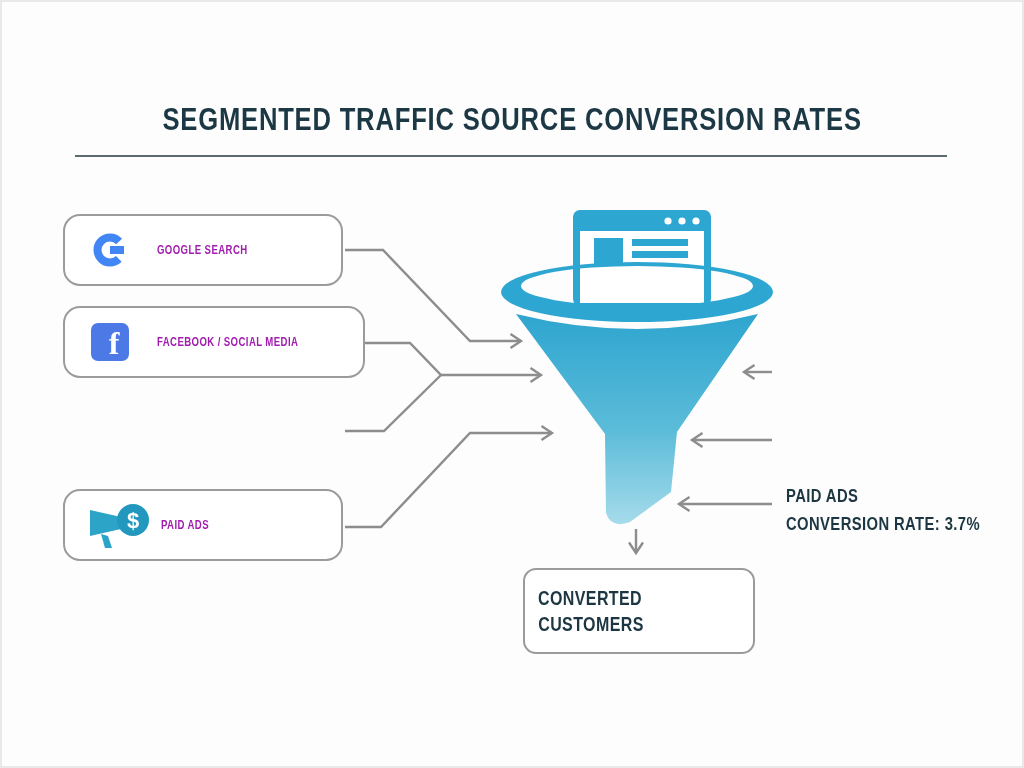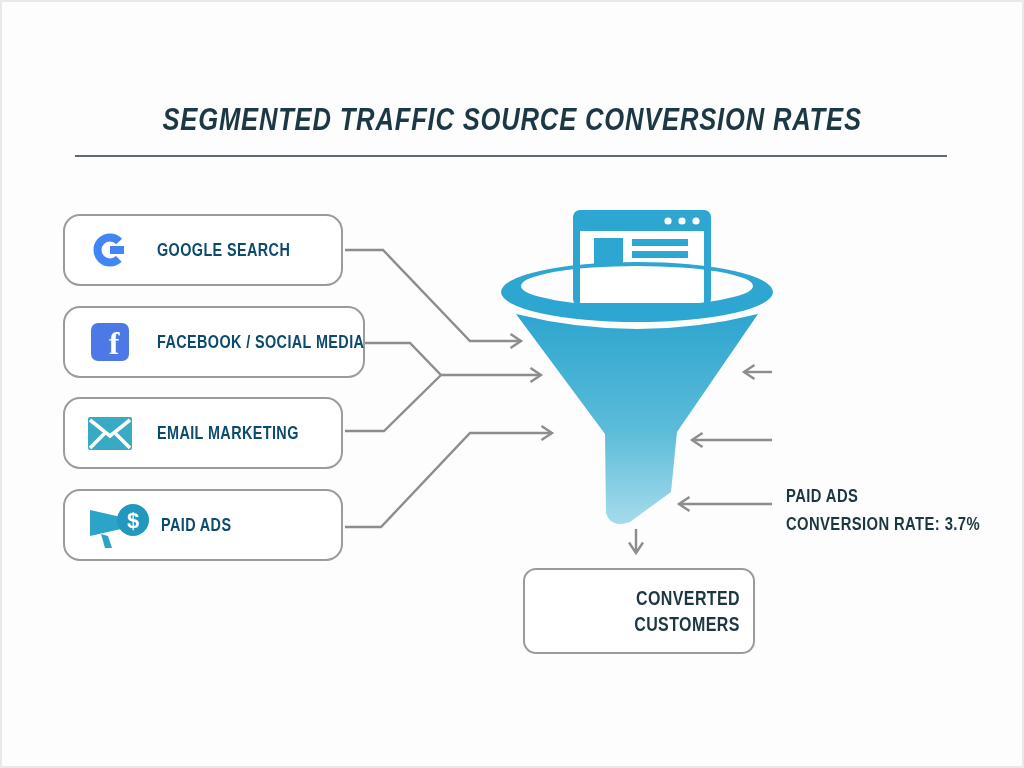--- a/index.html
+++ b/index.html
@@ -6,39 +6,39 @@
   .page{
     position:relative;width:1024px;height:768px;overflow:hidden;
     background:#fdfdfd;
     box-shadow:inset 0 0 0 2px #e9e9e9;
     font-family:"Liberation Sans", sans-serif;
     color:#1d3642;
   }
   .cond{display:inline-block;transform:scaleX(0.8);transform-origin:left center;white-space:nowrap;letter-spacing:0.5px;font-weight:bold;}
   .cond-c{display:inline-block;transform:scaleX(0.8);transform-origin:center center;white-space:nowrap;letter-spacing:0.5px;font-weight:bold;}
 
-  .title-wrap{position:absolute;left:0;top:101px;width:1024px;text-align:center;font-style:italic;}
+  .title-wrap{position:absolute;left:0;top:101px;width:1024px;text-align:center;}
   .title-wrap .cond-c{font-size:32px;color:#1b3844;letter-spacing:1px;}
   .title-rule{position:absolute;left:75px;top:155px;width:872px;height:2px;background:#5c6b72;}
 
   .src-box{
     position:absolute;left:63px;height:72px;background:#ffffff;
     border:2px solid #9b9b9b;border-radius:17px;
     display:flex;align-items:center;box-sizing:border-box;padding-left:22px;
   }
   .src-icon{width:46px;height:46px;display:flex;align-items:center;justify-content:center;flex:0 0 46px;}
-  .src-label{margin-left:24px;font-size:18px;color:#0c4a6e;}
+  .src-label{margin-left:24px;font-size:12px;color:#a21caf;}
 
   .rate-block{position:absolute;left:786px;width:230px;line-height:27px;}
   .rate-block .cond{font-size:18.5px;color:#1c3642;}
 
   .out-box{
     position:absolute;left:523px;top:568px;width:228px;height:82px;
     background:#ffffff;border:2px solid #9b9b9b;border-radius:13px;
-    display:flex;flex-direction:column;align-items:flex-end;justify-content:center;
+    display:flex;flex-direction:column;align-items:flex-start;justify-content:center;
     line-height:26px;text-align:center;
   }
   .out-box .cond-c{font-size:20px;color:#1c3642;}
 
   .diagram-svg{position:absolute;left:0;top:0;width:1024px;height:768px;}
 </style>
 </head>
 <body>
 
 <div class="page">
@@ -101,30 +101,20 @@
   <div class="src-box" style="top:306px;width:302px;">
     <span class="src-icon">
       <svg width="40" height="40" viewBox="0 0 40 40">
         <rect x="1" y="1" width="38" height="38" rx="7" fill="#4d79e6"></rect>
         <text x="24" y="32" text-anchor="middle" font-family="Liberation Serif, serif" font-weight="bold" font-size="32" fill="#ffffff">f</text>
       </svg>
     </span>
     <span class="src-label"><span class="cond">FACEBOOK / SOCIAL MEDIA</span></span>
   </div>
 
-  <div class="src-box" style="top:397px;width:280px;">
-    <span class="src-icon">
-      <svg width="44" height="33" viewBox="0 0 44 33">
-        <rect x="0" y="0" width="44" height="33" rx="2" fill="#39aac4"></rect>
-        <path d="M2,3 L22,19 L42,3" fill="none" stroke="#ffffff" stroke-width="3.6"></path>
-        <path d="M2,31 L16.5,16.5 M42,31 L27.5,16.5" fill="none" stroke="#ffffff" stroke-width="3.6"></path>
-      </svg>
-    </span>
-    <span class="src-label"><span class="cond">EMAIL MARKETING</span></span>
-  </div>
 
   <div class="src-box" style="top:489px;width:280px;">
     <span class="src-icon" style="flex-basis:64px;width:64px;">
       <svg width="62" height="48" viewBox="0 0 62 48">
         <path d="M2,9 L33,16 L33,28 L2,35 Z" fill="#2ba4c8"></path>
         <path d="M13,33 L20,35 L24,47 L17,47 Z" fill="#2ba4c8"></path>
         <circle cx="45" cy="19" r="16" fill="#2398be"></circle>
         <text x="45" y="27" text-anchor="middle" font-family="Liberation Sans, sans-serif" font-weight="bold" font-size="22" fill="#ffffff">$</text>
       </svg>
     </span>

